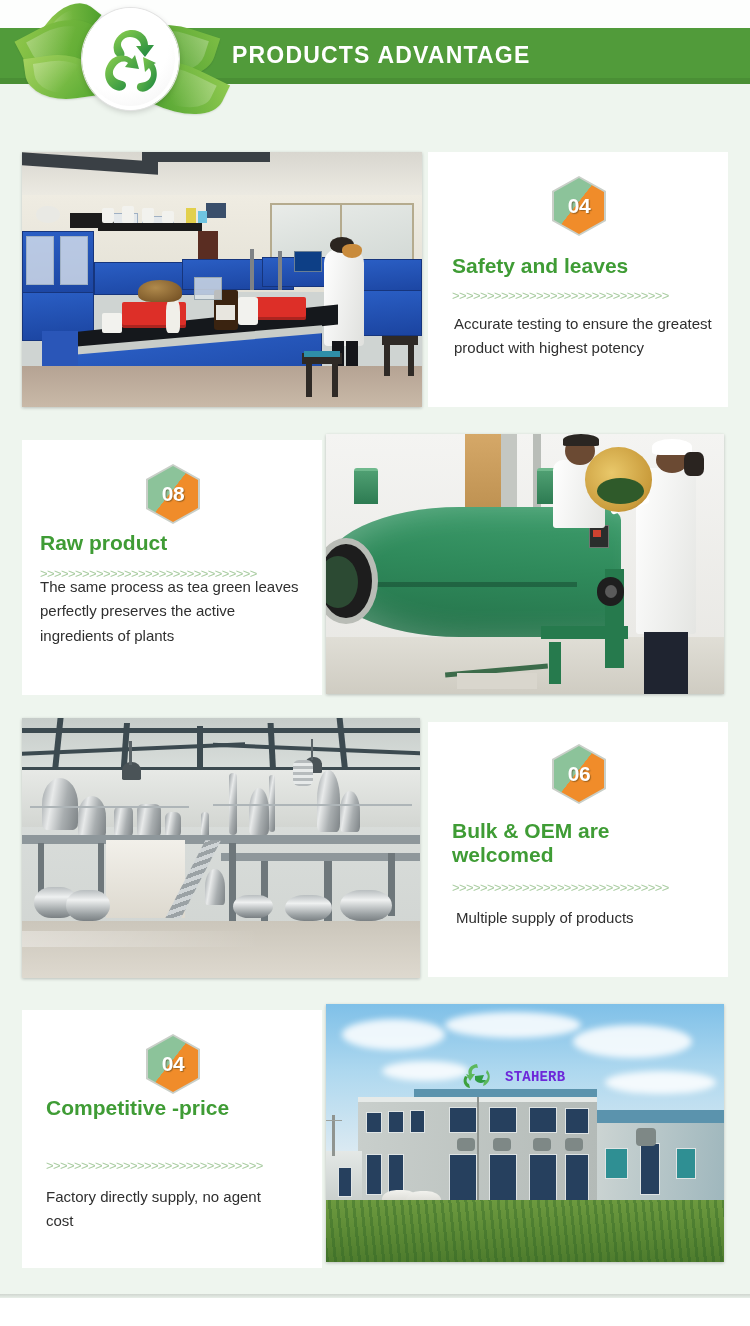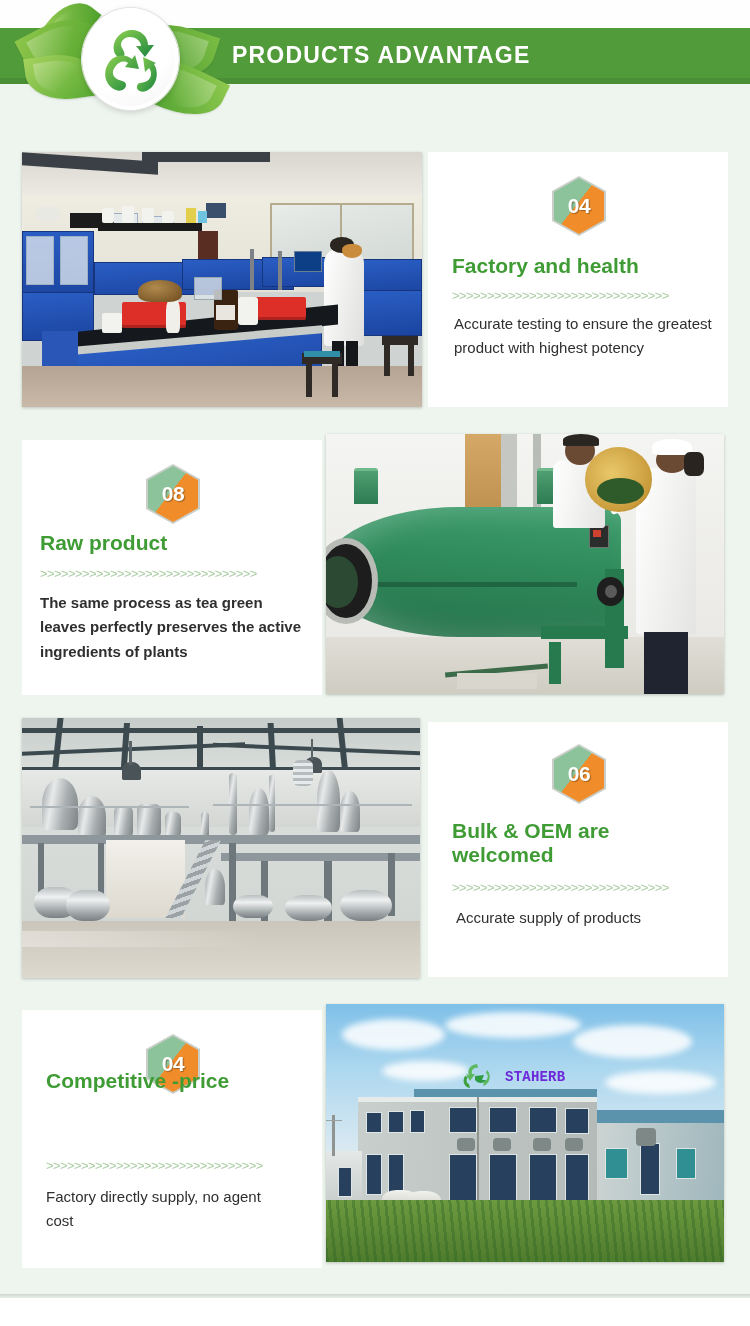--- a/index.html
+++ b/index.html
@@ -347,21 +347,21 @@
         <div class="lab-stool" style="left:96.5%; top:75%; width:1.6%; height:13%;"></div>
       </div>
     </div>
 
     <div class="hex-wrap" style="left:552px; top:176px;">
       <div class="hex"></div>
       <div class="hex-in"></div>
       <div class="hex-num">04</div>
     </div>
 
-    <div class="c-title" style="left:452px; top:254px; width:268px;">Factory and health</div>
+    <div class="c-title" style="left:452px; top:254px; width:268px;">Safety and leaves</div>
     <div class="c-chevrons" style="left:452px; top:288px; width:258px;">&gt;&gt;&gt;&gt;&gt;&gt;&gt;&gt;&gt;&gt;&gt;&gt;&gt;&gt;&gt;&gt;&gt;&gt;&gt;&gt;&gt;&gt;&gt;&gt;&gt;&gt;&gt;&gt;&gt;&gt;&gt;</div>
     <div class="c-desc" style="left:454px; top:312px; width:262px;">Accurate testing to ensure the greatest product with highest potency</div>
   </div>
 
   <div class="card">
     <div class="panel" style="left:22px; top:440px; width:300px; height:255px;"></div>
 
     <div class="photo" style="left:326px; top:434px; width:398px; height:260px;">
       <div class="photo-inner">
         <div class="rs-bg"></div>
@@ -423,21 +423,21 @@
     </div>
 
     <div class="hex-wrap" style="left:146px; top:464px;">
       <div class="hex"></div>
       <div class="hex-in"></div>
       <div class="hex-num">08</div>
     </div>
 
     <div class="c-title" style="left:40px; top:531px; width:270px;">Raw product</div>
     <div class="c-chevrons" style="left:40px; top:566px; width:250px;">&gt;&gt;&gt;&gt;&gt;&gt;&gt;&gt;&gt;&gt;&gt;&gt;&gt;&gt;&gt;&gt;&gt;&gt;&gt;&gt;&gt;&gt;&gt;&gt;&gt;&gt;&gt;&gt;&gt;&gt;&gt;</div>
-    <div class="c-desc" style="left:40px; top:591px; width:270px;font-weight:bold;">The same process as tea green leaves perfectly preserves the active ingredients of plants</div>
+    <div class="c-desc" style="left:40px; top:575px; width:270px;">The same process as tea green leaves perfectly preserves the active ingredients of plants</div>
   </div>
 
   <div class="card">
     <div class="panel" style="left:428px; top:722px; width:300px; height:255px;"></div>
 
     <div class="photo" style="left:22px; top:718px; width:398px; height:260px;">
       <div class="photo-inner">
         <div class="fa-bg"></div>
         <div class="fa-roof"></div>
         <div class="fa-truss" style="left:0; top:4%; width:100%; height:1.6%;"></div>
@@ -500,21 +500,21 @@
     </div>
 
     <div class="hex-wrap" style="left:552px; top:744px;">
       <div class="hex"></div>
       <div class="hex-in"></div>
       <div class="hex-num">06</div>
     </div>
 
     <div class="c-title" style="left:452px; top:819px; width:240px;">Bulk &amp; OEM are welcomed</div>
     <div class="c-chevrons" style="left:452px; top:880px; width:250px;">&gt;&gt;&gt;&gt;&gt;&gt;&gt;&gt;&gt;&gt;&gt;&gt;&gt;&gt;&gt;&gt;&gt;&gt;&gt;&gt;&gt;&gt;&gt;&gt;&gt;&gt;&gt;&gt;&gt;&gt;&gt;</div>
-    <div class="c-desc" style="left:456px; top:906px; width:220px;">Accurate supply of products</div>
+    <div class="c-desc" style="left:456px; top:906px; width:220px;">Multiple supply of products</div>
   </div>
 
   <div class="card">
     <div class="panel" style="left:22px; top:1010px; width:300px; height:258px;"></div>
 
     <div class="photo" style="left:326px; top:1004px; width:398px; height:258px;">
       <div class="photo-inner">
         <div class="bd-sky"></div>
         <div class="bd-cloud" style="left:4%; top:6%; width:26%; height:12%;"></div>
         <div class="bd-cloud" style="left:30%; top:3%; width:34%; height:10%;"></div>
@@ -577,21 +577,21 @@
         <div class="bd-grass"></div>
       </div>
     </div>
 
     <div class="hex-wrap" style="left:146px; top:1034px;">
       <div class="hex"></div>
       <div class="hex-in"></div>
       <div class="hex-num">04</div>
     </div>
 
-    <div class="c-title" style="left:46px; top:1069px; width:272px;">Competitive -price</div>
+    <div class="c-title" style="left:46px; top:1096px; width:272px;">Competitive -price</div>
     <div class="c-chevrons" style="left:46px; top:1158px; width:246px;">&gt;&gt;&gt;&gt;&gt;&gt;&gt;&gt;&gt;&gt;&gt;&gt;&gt;&gt;&gt;&gt;&gt;&gt;&gt;&gt;&gt;&gt;&gt;&gt;&gt;&gt;&gt;&gt;&gt;&gt;&gt;</div>
     <div class="c-desc" style="left:46px; top:1185px; width:240px;">Factory directly supply, no agent cost</div>
   </div>
 
   <div id="bottom-shadow"></div>
   <div id="bottom-edge"></div>
 
 </div>
 
 </body></html>

